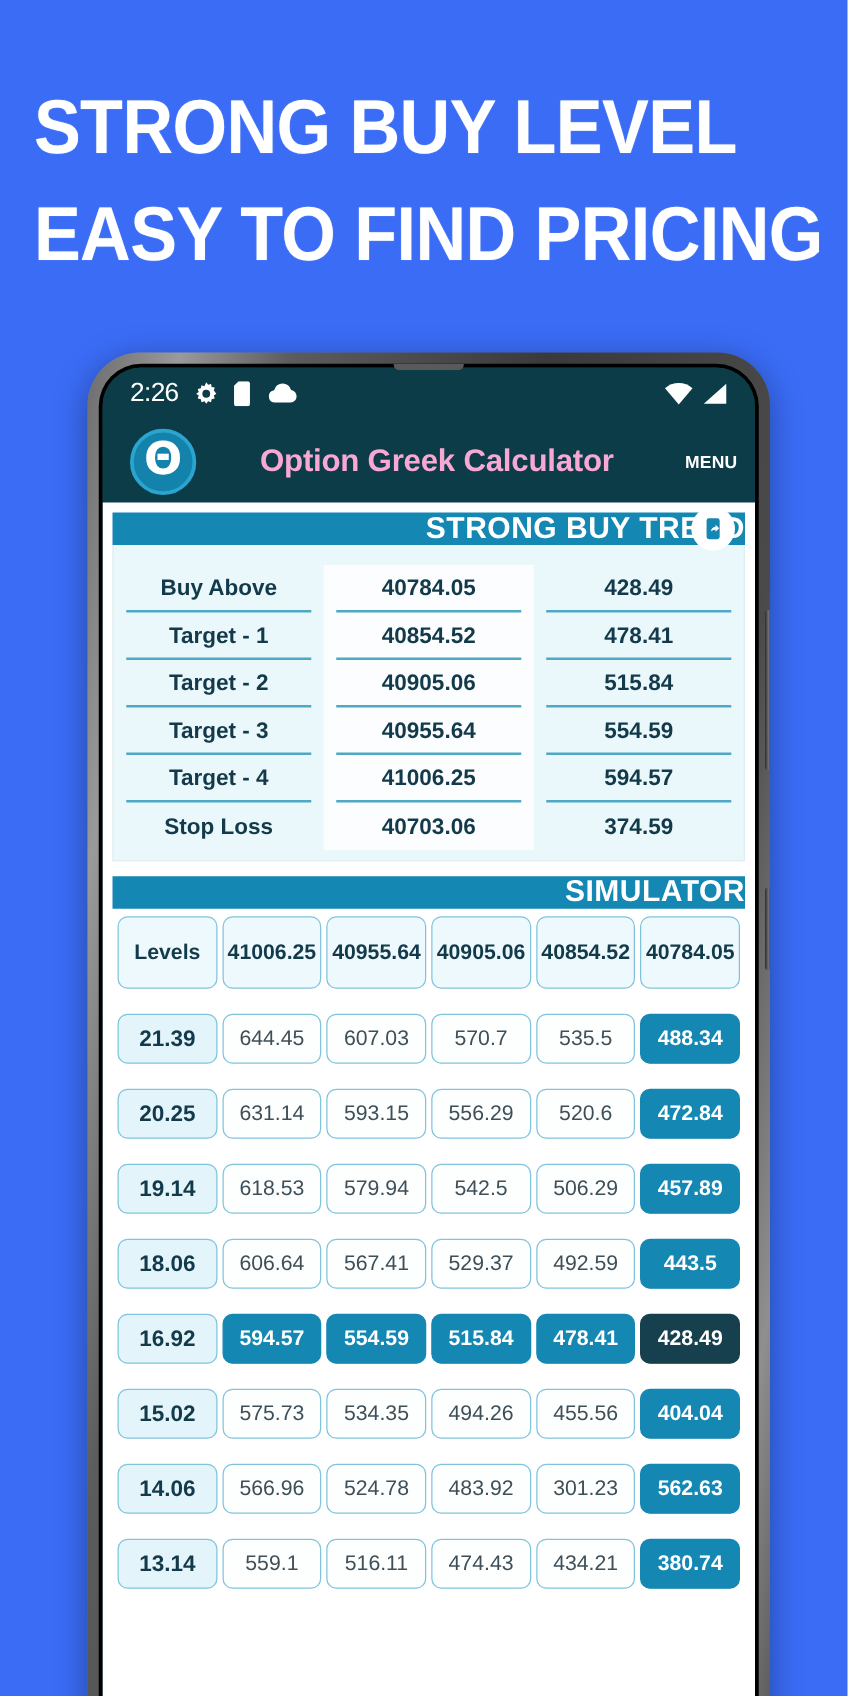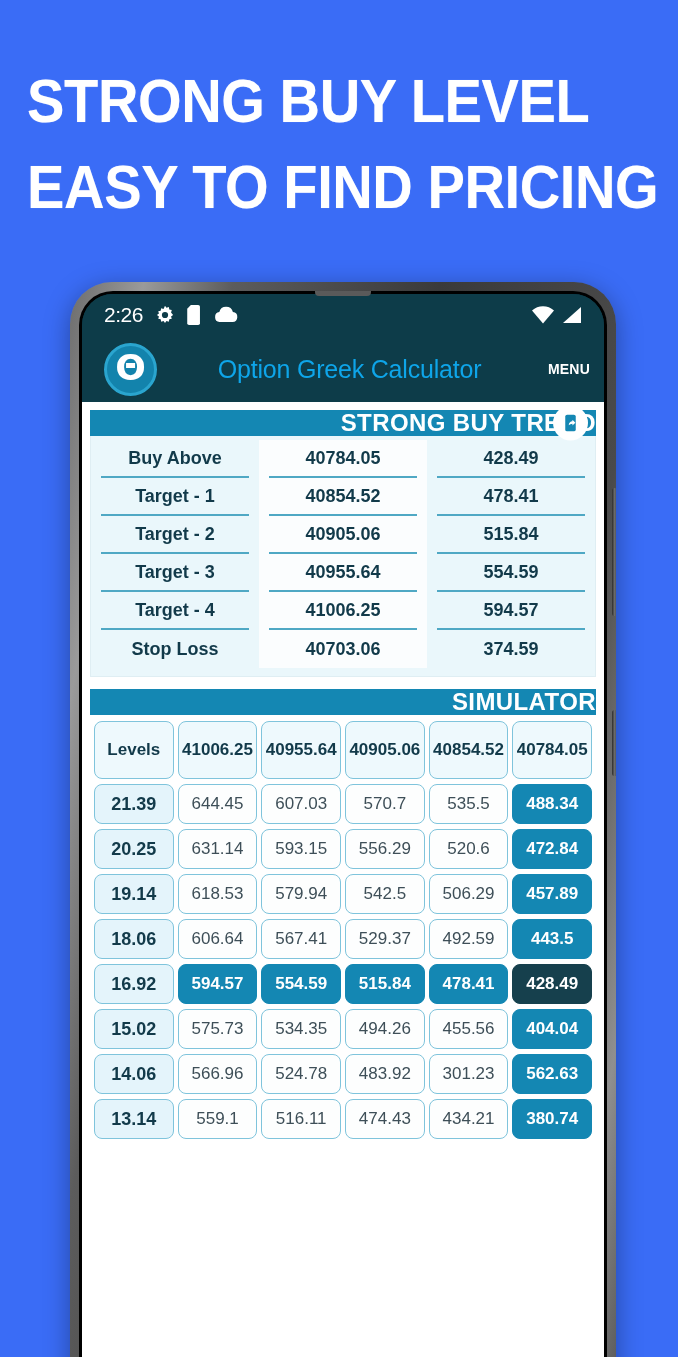--- a/index.html
+++ b/index.html
@@ -123,23 +123,23 @@
   }
   .logo span {
     color: #ffffff;
     font-size: 36px;
     font-weight: 600;
     line-height: 1;
     margin-top: -3px;
     font-family: "DejaVu Sans", sans-serif;
   }
   .app-title {
-    color: #0ea5e9;
+    color: #f9a8d4;
     font-size: 25px;
-    font-weight: normal;
+    font-weight: bold;
     letter-spacing: -0.2px;
     flex: 1 1 auto;
     text-align: center;
     margin-left: -6px;
   }
   .menu-btn {
     color: #ffffff;
     font-size: 14px;
     font-weight: 600;
     letter-spacing: 0.2px;
@@ -176,21 +176,21 @@
     background: #ffffff;
     display: flex; align-items: center; justify-content: center;
   }
 
   
   .trend {
     background: #eaf7fb;
     border: 1px solid #dfeef3;
     border-top: none;
     display: flex;
-    padding: 4px 0 8px 0;
+    padding: 16px 0 8px 0;
   }
   .trend-col {
     flex: 1 1 0;
     padding: 0 10px;
   }
   .trend-col.c2 { background: #fbfdfe; }
   .trend-cell {
     height: 38px;
     display: flex;
     align-items: center;
@@ -204,21 +204,21 @@
 
   
   .sim-wrap { margin-top: 12px; }
   .sim-table {
     padding: 6px 4px 0 4px;
     background: #ffffff;
   }
   .sim-row {
     display: flex;
     gap: 4px;
-    margin-bottom: 5px;
+    margin-bottom: 20px;
   }
   .sim-cell {
     flex: 1 1 0;
     height: 40px;
     border-radius: 8px;
     display: flex;
     align-items: center;
     justify-content: center;
     font-size: 17px;
     color: #3e4f58;

